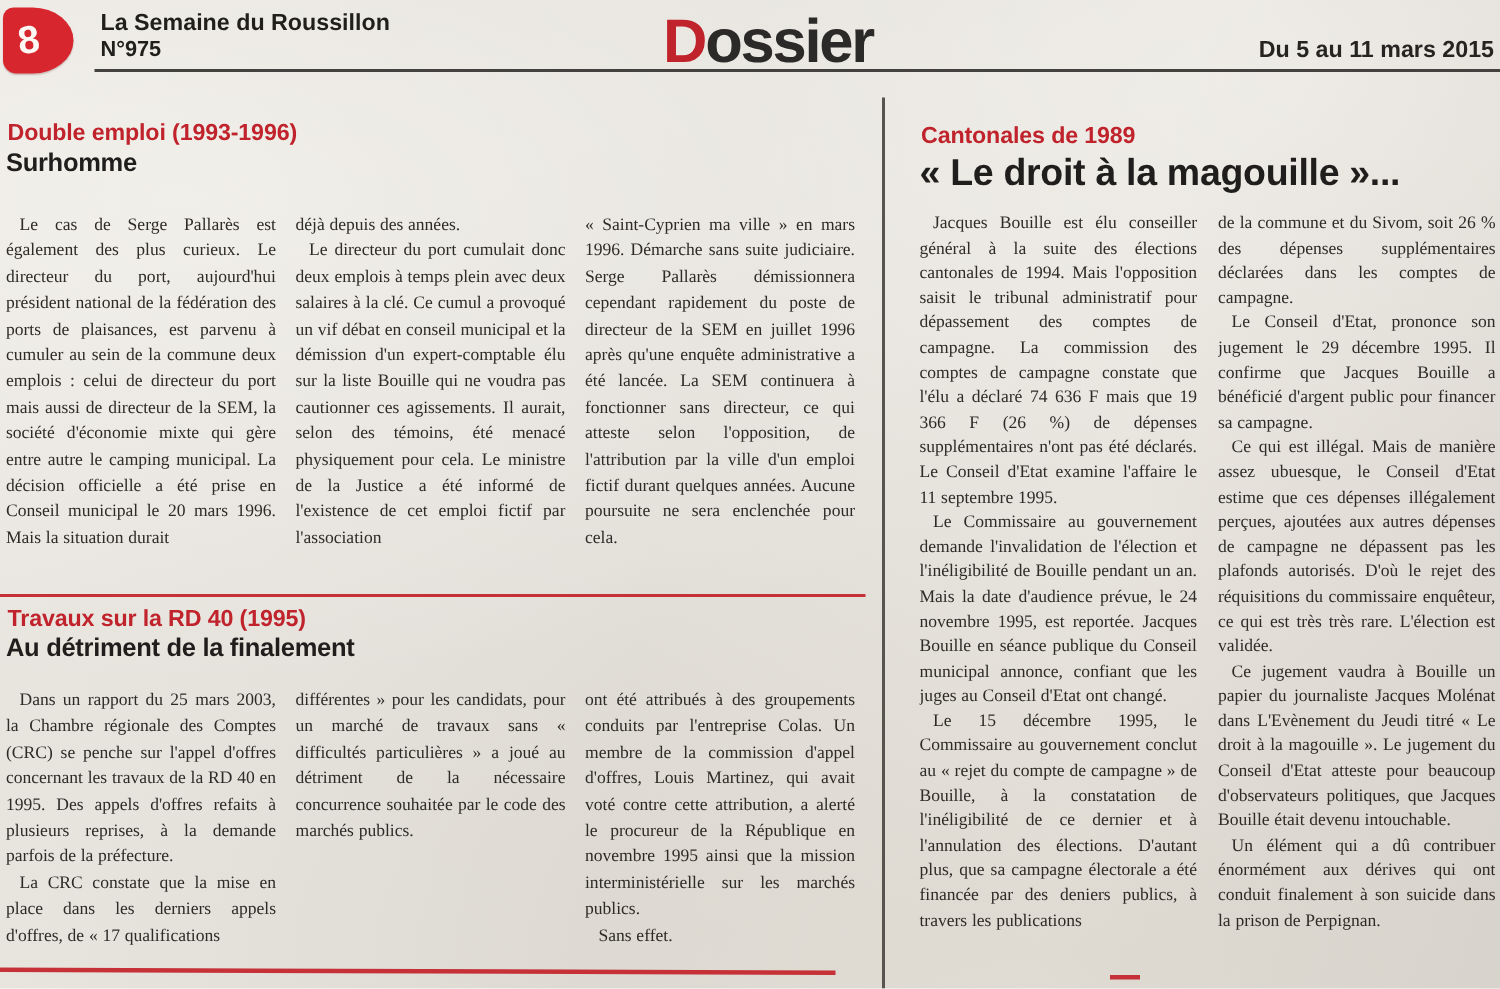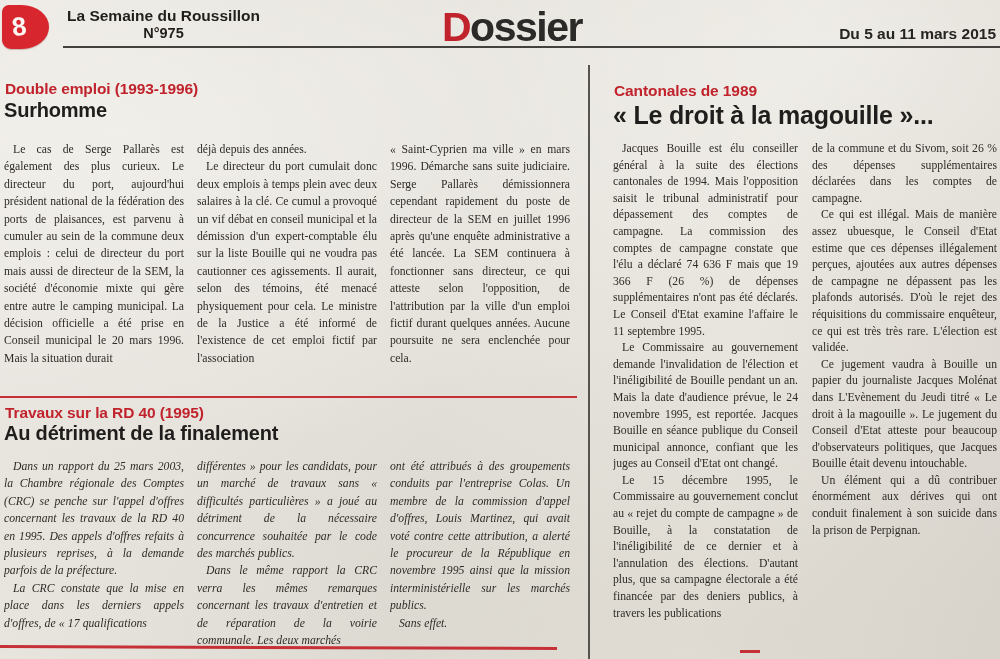--- a/index.html
+++ b/index.html
@@ -20,21 +20,21 @@
     position:absolute; left:2px; top:5px; width:47px; height:44px;
     background:var(--badge_red,#d8262f);
     border-radius:7px 58% 58% 9px / 7px 50% 50% 9px;
     display:flex; align-items:center;
     box-shadow:0 1px 1px rgba(90,30,30,.25);
   }
   .badge-num {
     font-family:"Liberation Sans",sans-serif; font-weight:bold;
     font-size:26px; color:#fdf8f4; padding-left:10px; transform:rotate(-7deg);
   }
-  .pub-block { position:absolute; left:67px; top:6px;text-align:center; }
+  .pub-block { position:absolute; left:67px; top:6px; }
   .pub-name  { font-family:"Liberation Sans",sans-serif; font-weight:bold; font-size:15.5px; line-height:19px; color:#211f1c; }
   .pub-issue { font-family:"Liberation Sans",sans-serif; font-weight:bold; font-size:14.5px; line-height:17px; color:#211f1c; }
   .section-title {
     position:absolute; left:442px; top:7px;
     font-family:"Liberation Sans",sans-serif; font-weight:bold;
     font-size:41px; letter-spacing:-1.5px; color:#2b2a28; line-height:40px;
   }
   .section-title::first-letter { color:var(--accent_red,#c0232c); }
   .date-range {
     position:absolute; right:4px; top:25px;
@@ -49,29 +49,29 @@
   .rule-bottom-left { position:absolute; left:0; top:646px; width:557px; height:3px; background:var(--rule_red,#c53137); transform:rotate(.2deg); }
   .rule-bottom-dash { position:absolute; left:740px; top:650px; width:20px; height:3px; background:var(--rule_red,#c53137); }
 
   
   .kicker {
     position:absolute; font-family:"Liberation Sans",sans-serif; font-weight:bold;
     font-size:15.5px; color:var(--accent_red,#c0232c); letter-spacing:-0.1px;
   }
   .headline {
     position:absolute; font-family:"Liberation Sans",sans-serif; font-weight:bold;
-    font-size:20px; color:#201e1c; letter-spacing:-0.2px;
+    font-size:17px; color:#201e1c; letter-spacing:-0.2px;
   }
   .art1-kicker { left:5px;  top:80px; }
   .art1-headline { left:4px; top:99px; }
   .art1-cols { position:absolute; left:4px; top:141px; width:567px; height:254px; display:flex; gap:13px; }
 
   .art2-kicker { left:5px; top:404px; }
   .art2-headline { left:4px; top:422px; }
-  .art2-cols { position:absolute; left:4px; top:458px; width:567px; height:198px; display:flex; gap:13px;font-style:italic; }
+  .art2-cols { position:absolute; left:4px; top:458px; width:567px; height:198px; display:flex; gap:13px; }
 
   .art3-kicker { left:614px; top:82px; }
   .art3-headline { left:613px; top:101px; font-size:25px; }
   .art3-cols { position:absolute; left:613px; top:141px; width:384px; height:517px; display:flex; gap:14px; }
 
   .col { width:180px; overflow:hidden; }
   .art3-cols .col { width:185px; }
 
   .col p {
     font-size:11.7px; line-height:17.4px; text-align:justify; text-indent:9px;
@@ -121,40 +121,40 @@
   <section>
     <h2 class="kicker art2-kicker">Travaux sur la RD 40 (1995)</h2>
     <h1 class="headline art2-headline">Au détriment de la finalement</h1>
     <div class="art2-cols">
       <div class="col">
         <p>Dans un rapport du 25 mars 2003, la Chambre régionale des Comptes (CRC) se penche sur l'appel d'offres concernant les travaux de la RD 40 en 1995. Des appels d'offres refaits à plusieurs reprises, à la demande parfois de la préfecture.</p>
         <p>La CRC constate que la mise en place dans les derniers appels d'offres, de « 17 qualifications</p>
       </div>
       <div class="col">
         <p class="cont">différentes » pour les candidats, pour un marché de travaux sans « difficultés particulières » a joué au détriment de la nécessaire concurrence souhaitée par le code des marchés publics.</p>
-        <p>Dans le même rapport la CRC verra les mêmes remarques concernant les travaux d'entretien et de réparation de la voirie communale. Les deux marchés</p>
       </div>
       <div class="col">
         <p class="cont">ont été attribués à des groupements conduits par l'entreprise Colas. Un membre de la commission d'appel d'offres, Louis Martinez, qui avait voté contre cette attribution, a alerté le procureur de la République en novembre 1995 ainsi que la mission interministérielle sur les marchés publics.</p>
         <p>Sans effet.</p>
       </div>
     </div>
   </section>
 
   <section>
     <h2 class="kicker art3-kicker">Cantonales de 1989</h2>
     <h1 class="headline art3-headline">« Le droit à la magouille »...</h1>
     <div class="art3-cols">
       <div class="col">
         <p>Jacques Bouille est élu conseiller général à la suite des élections cantonales de 1994. Mais l'opposition saisit le tribunal administratif pour dépassement des comptes de campagne. La commission des comptes de campagne constate que l'élu a déclaré 74 636 F mais que 19 366 F (26 %) de dépenses supplémentaires n'ont pas été déclarés. Le Conseil d'Etat examine l'affaire le 11 septembre 1995.</p>
         <p>Le Commissaire au gouvernement demande l'invalidation de l'élection et l'inéligibilité de Bouille pendant un an. Mais la date d'audience prévue, le 24 novembre 1995, est reportée. Jacques Bouille en séance publique du Conseil municipal annonce, confiant que les juges au Conseil d'Etat ont changé.</p>
         <p>Le 15 décembre 1995, le Commissaire au gouvernement conclut au « rejet du compte de campagne » de Bouille, à la constatation de l'inéligibilité de ce dernier et à l'annulation des élections. D'autant plus, que sa campagne électorale a été financée par des deniers publics, à travers les publications</p>
       </div>
       <div class="col">
         <p class="cont">de la commune et du Sivom, soit 26 % des dépenses supplémentaires déclarées dans les comptes de campagne.</p>
+        <p>Le Conseil d'Etat, prononce son jugement le 29 décembre 1995. Il confirme que Jacques Bouille a bénéficié d'argent public pour financer sa campagne.</p>
         <p>Ce qui est illégal. Mais de manière assez ubuesque, le Conseil d'Etat estime que ces dépenses illégalement perçues, ajoutées aux autres dépenses de campagne ne dépassent pas les plafonds autorisés. D'où le rejet des réquisitions du commissaire enquêteur, ce qui est très très rare. L'élection est validée.</p>
         <p>Ce jugement vaudra à Bouille un papier du journaliste Jacques Molénat dans L'Evènement du Jeudi titré « Le droit à la magouille ». Le jugement du Conseil d'Etat atteste pour beaucoup d'observateurs politiques, que Jacques Bouille était devenu intouchable.</p>
         <p>Un élément qui a dû contribuer énormément aux dérives qui ont conduit finalement à son suicide dans la prison de Perpignan.</p>
       </div>
     </div>
   </section>
 
 </div>
 
 </body></html>

